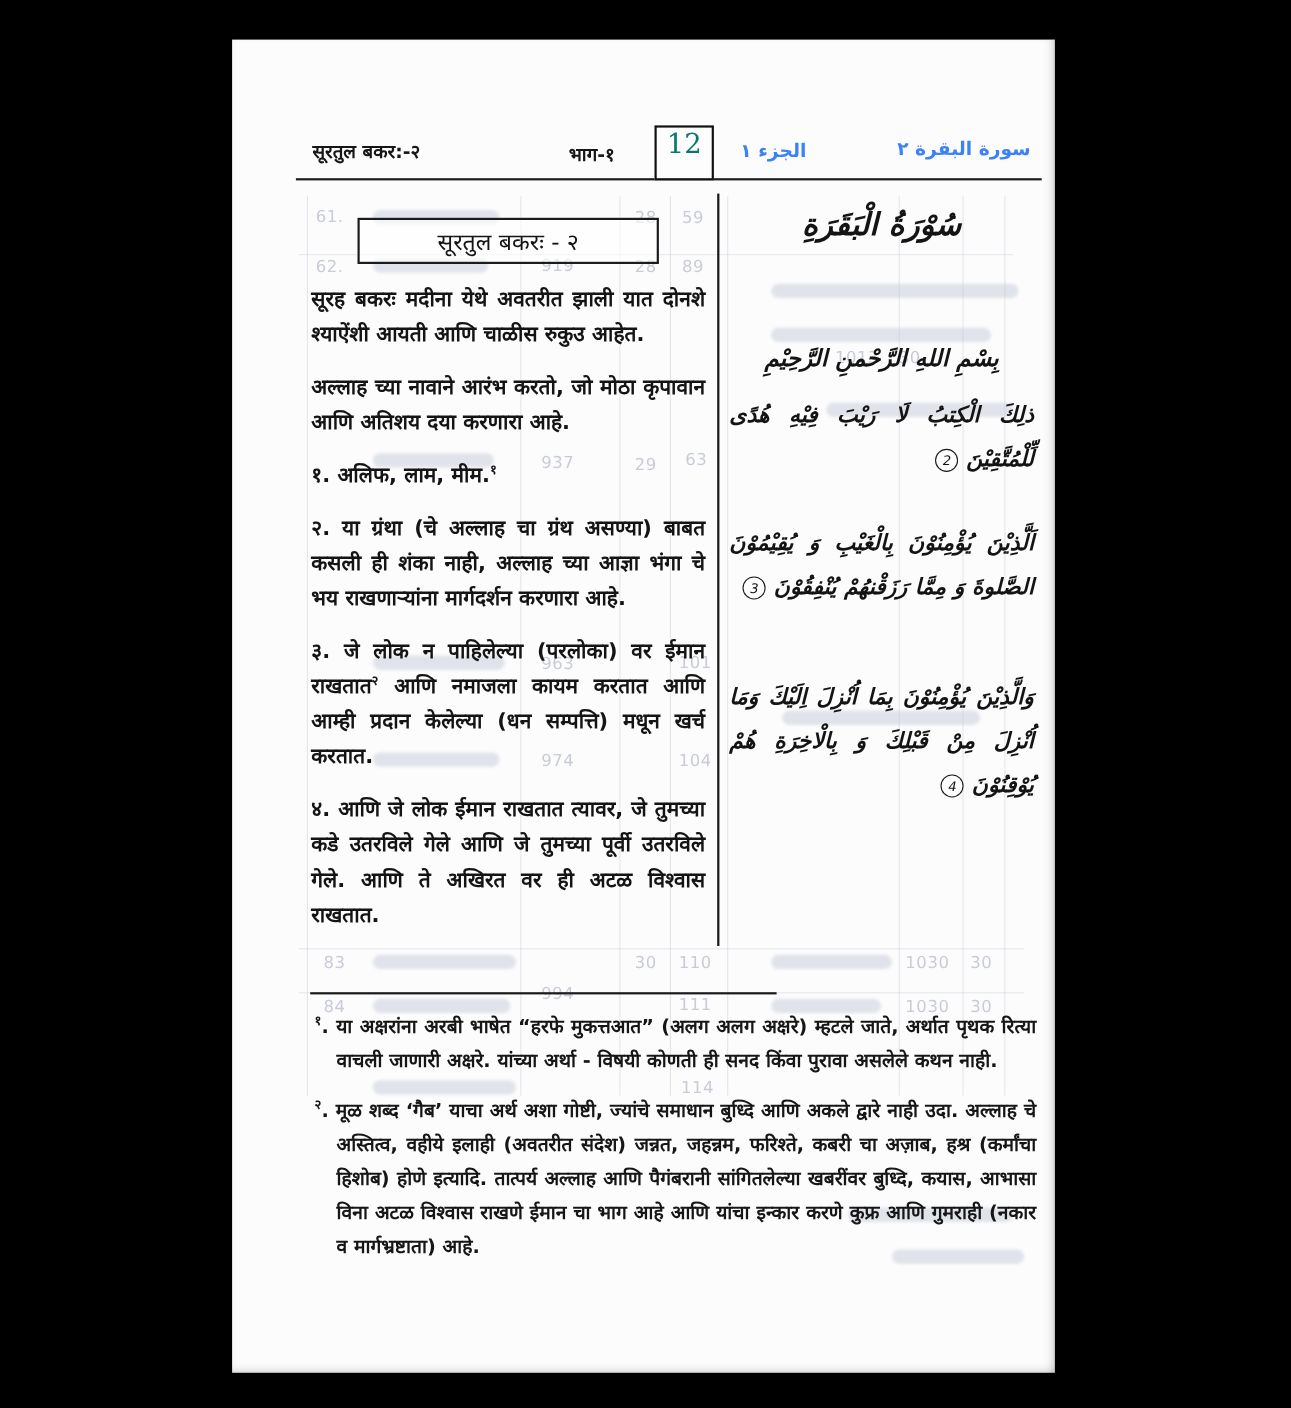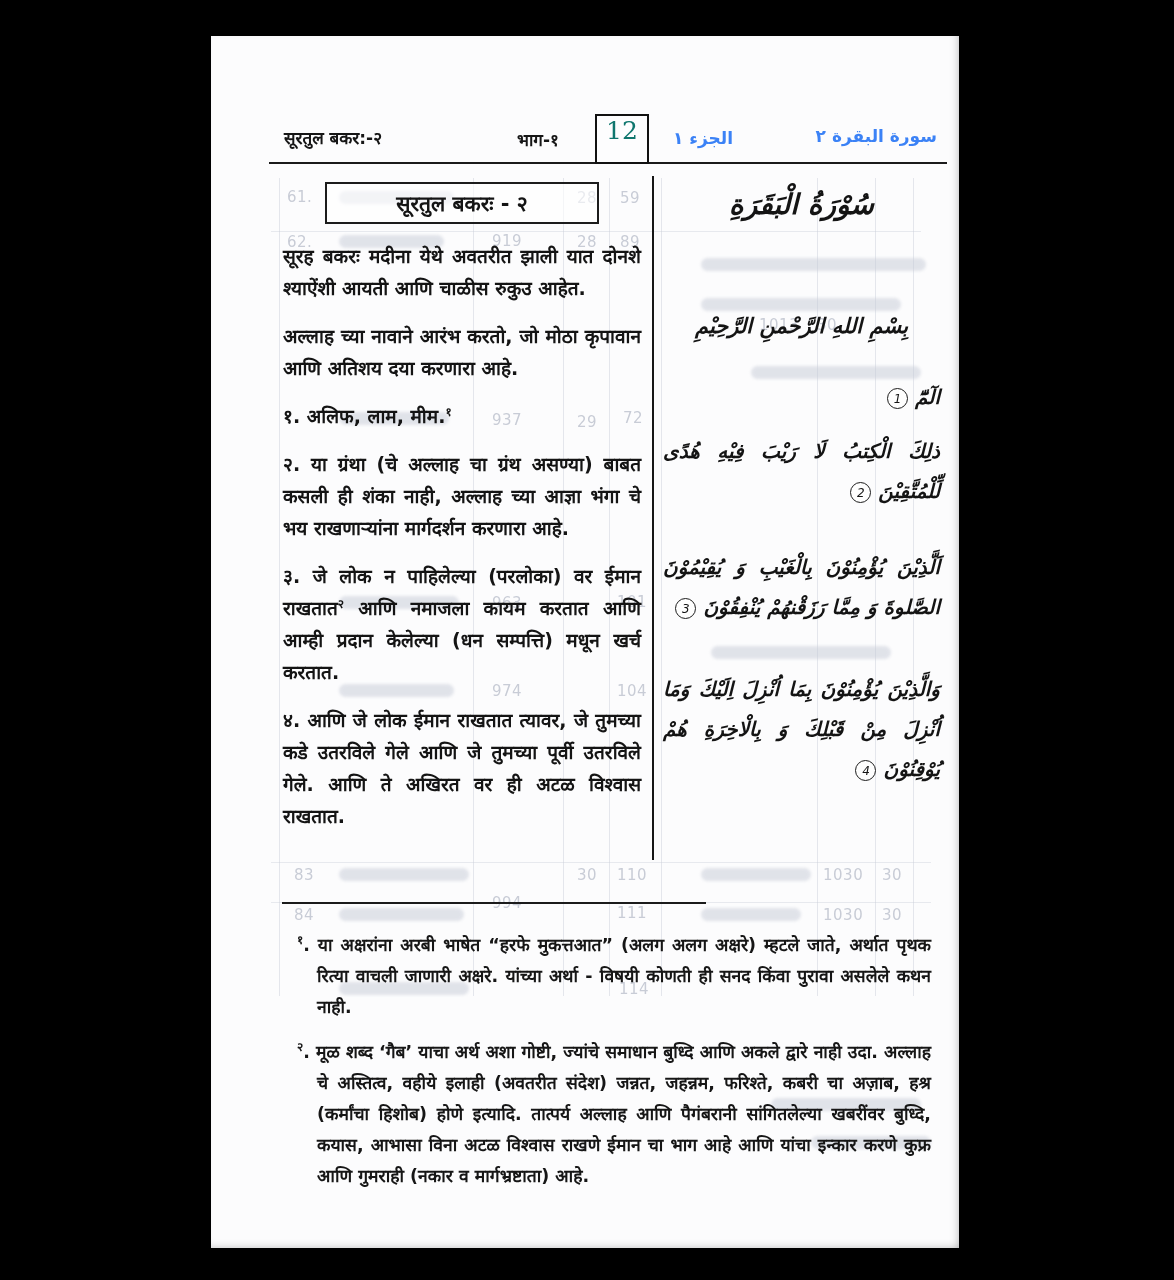--- a/index.html
+++ b/index.html
@@ -17,38 +17,38 @@
   .h-dev{position:absolute;font-size:17px;font-weight:700;color:#161616;}
   .h-ar{position:absolute;font-size:17px;font-weight:700;color:#3b82f6;direction:rtl;}
   .pagebox{position:absolute;left:384px;top:78px;width:50px;height:46px;border:2px solid #111;
            background:#fdfdfe;display:flex;align-items:flex-start;justify-content:center;
            font-family:"DejaVu Serif",serif;font-size:25px;color:#0f766e;z-index:3;}
   .hrule{position:absolute;left:58px;top:126px;width:678px;height:2px;background:#1b1b1b;}
   
   .divider{position:absolute;left:441px;top:140px;width:2px;height:684px;background:#161616;}
   .colL{position:absolute;left:72px;top:146px;width:358px;color:#141414;}
   .colR{position:absolute;left:452px;top:146px;width:277px;color:#141414;direction:rtl;font-style:italic;}
-  .titlebox{width:258px;margin:0 auto;border:2px solid #1c1c1c;padding:5px 6px;text-align:center;
-            font-size:21px;font-weight:700;background:rgba(255,255,255,.6);}
+  .titlebox{width:258px;margin:16px auto;border:2px solid #1c1c1c;padding:5px 6px;text-align:center;
+            font-size:21px;font-weight:400;background:rgba(255,255,255,.6);}
   .para{margin:16px 0 0 0;font-size:19px;font-weight:600;line-height:32px;text-align:justify;}
   .fnref{font-size:12px;font-weight:700;vertical-align:super;line-height:0;}
   .ar-title{margin:6px 0 0 0;text-align:center;font-size:28px;font-weight:700;}
   .ar-bismillah{margin:88px 0 0 0;text-align:center;font-size:21px;font-weight:700;line-height:34px;}
   .ar-verse{font-size:20px;font-weight:700;line-height:40px;text-align:justify;text-align-last:right;margin:0;}
   .ar-v1{margin-top:34px;text-align:right;}
   .ar-v2{margin-top:14px;}
   .ar-v3{margin-top:36px;}
-  .ar-v4{margin-top:42px;}
+  .ar-v4{margin-top:60px;}
   .vnum{display:inline-flex;width:19px;height:19px;border:1.5px solid #1c1c1c;border-radius:50%;
         align-items:center;justify-content:center;font-size:12px;font-weight:400;margin:0 7px;
         vertical-align:middle;direction:ltr;background:rgba(255,255,255,.5);}
   
   .fnrule{position:absolute;left:71px;top:866px;width:424px;height:2px;background:#1b1b1b;}
   .fns{position:absolute;left:72px;top:880px;width:662px;color:#161616;}
-  .fn{margin:14px;font-size:17.5px;font-weight:600;line-height:31px;text-align:justify;
+  .fn{margin:3px;font-size:17.5px;font-weight:600;line-height:31px;text-align:justify;
       padding-left:20px;text-indent:-20px;}
   .fn + .fn{margin-top:14px;}
 </style>
 </head>
 <body>
 
 <div class="stage">
   <div class="page">
 
     <div>
@@ -66,21 +66,21 @@
 
       <span class="gnum" style="left:76px;top:152px">61.</span>
       <span class="gnum" style="left:76px;top:197px">62.</span>
       <span class="gnum" style="left:281px;top:196px">919</span>
       <span class="gnum" style="left:366px;top:153px">28</span>
       <span class="gnum" style="left:366px;top:197px">28</span>
       <span class="gnum" style="left:409px;top:153px">59</span>
       <span class="gnum" style="left:409px;top:197px">89</span>
       <span class="gnum" style="left:281px;top:375px">937</span>
       <span class="gnum" style="left:366px;top:377px">29</span>
-      <span class="gnum" style="left:412px;top:373px">72</span>
+      <span class="gnum" style="left:412px;top:373px">63</span>
       <span class="gnum" style="left:281px;top:558px">963</span>
       <span class="gnum" style="left:406px;top:557px">101</span>
       <span class="gnum" style="left:281px;top:646px">974</span>
       <span class="gnum" style="left:406px;top:646px">104</span>
       <span class="gnum" style="left:83px;top:830px">83</span>
       <span class="gnum" style="left:83px;top:870px">84</span>
       <span class="gnum" style="left:281px;top:858px">994</span>
       <span class="gnum" style="left:366px;top:830px">30</span>
       <span class="gnum" style="left:406px;top:830px">110</span>
       <span class="gnum" style="left:406px;top:868px">111</span>
@@ -129,21 +129,20 @@
       <p class="para">अल्लाह च्या नावाने आरंभ करतो, जो मोठा कृपावान आणि अतिशय दया करणारा आहे.</p>
       <p class="para"><span>१. अलिफ, लाम, मीम.</span><sup class="fnref">१</sup><span></span></p>
       <p class="para"><span>२. या ग्रंथा (चे अल्लाह चा ग्रंथ असण्या) बाबत कसली ही शंका नाही, अल्लाह च्या आज्ञा भंगा चे भय राखणाऱ्यांना मार्गदर्शन करणारा आहे.</span><sup class="fnref"></sup><span></span></p>
       <p class="para"><span>३. जे लोक न पाहिलेल्या (परलोका) वर ईमान राखतात</span><sup class="fnref">२</sup><span> आणि नमाजला कायम करतात आणि आम्ही प्रदान केलेल्या (धन सम्पत्ति) मधून खर्च करतात.</span></p>
       <p class="para"><span>४. आणि जे लोक ईमान राखतात त्यावर, जे तुमच्या कडे उतरविले गेले आणि जे तुमच्या पूर्वी उतरविले गेले. आणि ते अखिरत वर ही अटळ विश्वास राखतात.</span><sup class="fnref"></sup><span></span></p>
     </div>
 
     <div class="colR">
       <p class="ar-title">سُوْرَةُ الْبَقَرَةِ</p>
       <p class="ar-bismillah">بِسْمِ اللهِ الرَّحْمنِ الرَّحِيْمِ</p>
-      <p class="ar-verse ar-v1"><span>الٓمّٓ</span><span class="vnum">1</span></p>
       <p class="ar-verse ar-v2"><span>ذلِكَ الْكِتبُ لَا رَيْبَ فِيْهِ هُدًى لِّلْمُتَّقِيْنَ</span><span class="vnum">2</span></p>
       <p class="ar-verse ar-v3"><span>اَلَّذِيْنَ يُؤْمِنُوْنَ بِالْغَيْبِ وَ يُقِيْمُوْنَ الصَّلوةَ وَ مِمَّا رَزَقْنهُمْ يُنْفِقُوْنَ</span><span class="vnum">3</span></p>
       <p class="ar-verse ar-v4"><span>وَالَّذِيْنَ يُؤْمِنُوْنَ بِمَا اُنْزِلَ اِلَيْكَ وَمَا اُنْزِلَ مِنْ قَبْلِكَ وَ بِالْاخِرَةِ هُمْ يُوْقِنُوْنَ</span><span class="vnum">4</span></p>
     </div>
 
     <div class="fnrule"></div>
     <div class="fns">
       <p class="fn"><sup class="fnref">१</sup><span>. या अक्षरांना अरबी भाषेत “हरफे मुकत्तआत” (अलग अलग अक्षरे) म्हटले जाते, अर्थात पृथक रित्या वाचली जाणारी अक्षरे. यांच्या अर्था - विषयी कोणती ही सनद किंवा पुरावा असलेले कथन नाही.</span></p>
       <p class="fn"><sup class="fnref">२</sup><span>. मूळ शब्द ‘गैब’ याचा अर्थ अशा गोष्टी, ज्यांचे समाधान बुध्दि आणि अकले द्वारे नाही उदा. अल्लाह चे अस्तित्व, वहीये इलाही (अवतरीत संदेश) जन्नत, जहन्नम, फरिश्ते, कबरी चा अज़ाब, हश्र (कर्मांचा हिशोब) होणे इत्यादि. तात्पर्य अल्लाह आणि पैगंबरानी सांगितलेल्या खबरींवर बुध्दि, कयास, आभासा विना अटळ विश्वास राखणे ईमान चा भाग आहे आणि यांचा इन्कार करणे कुफ्र आणि गुमराही (नकार व मार्गभ्रष्टाता) आहे.</span></p>
     </div>

